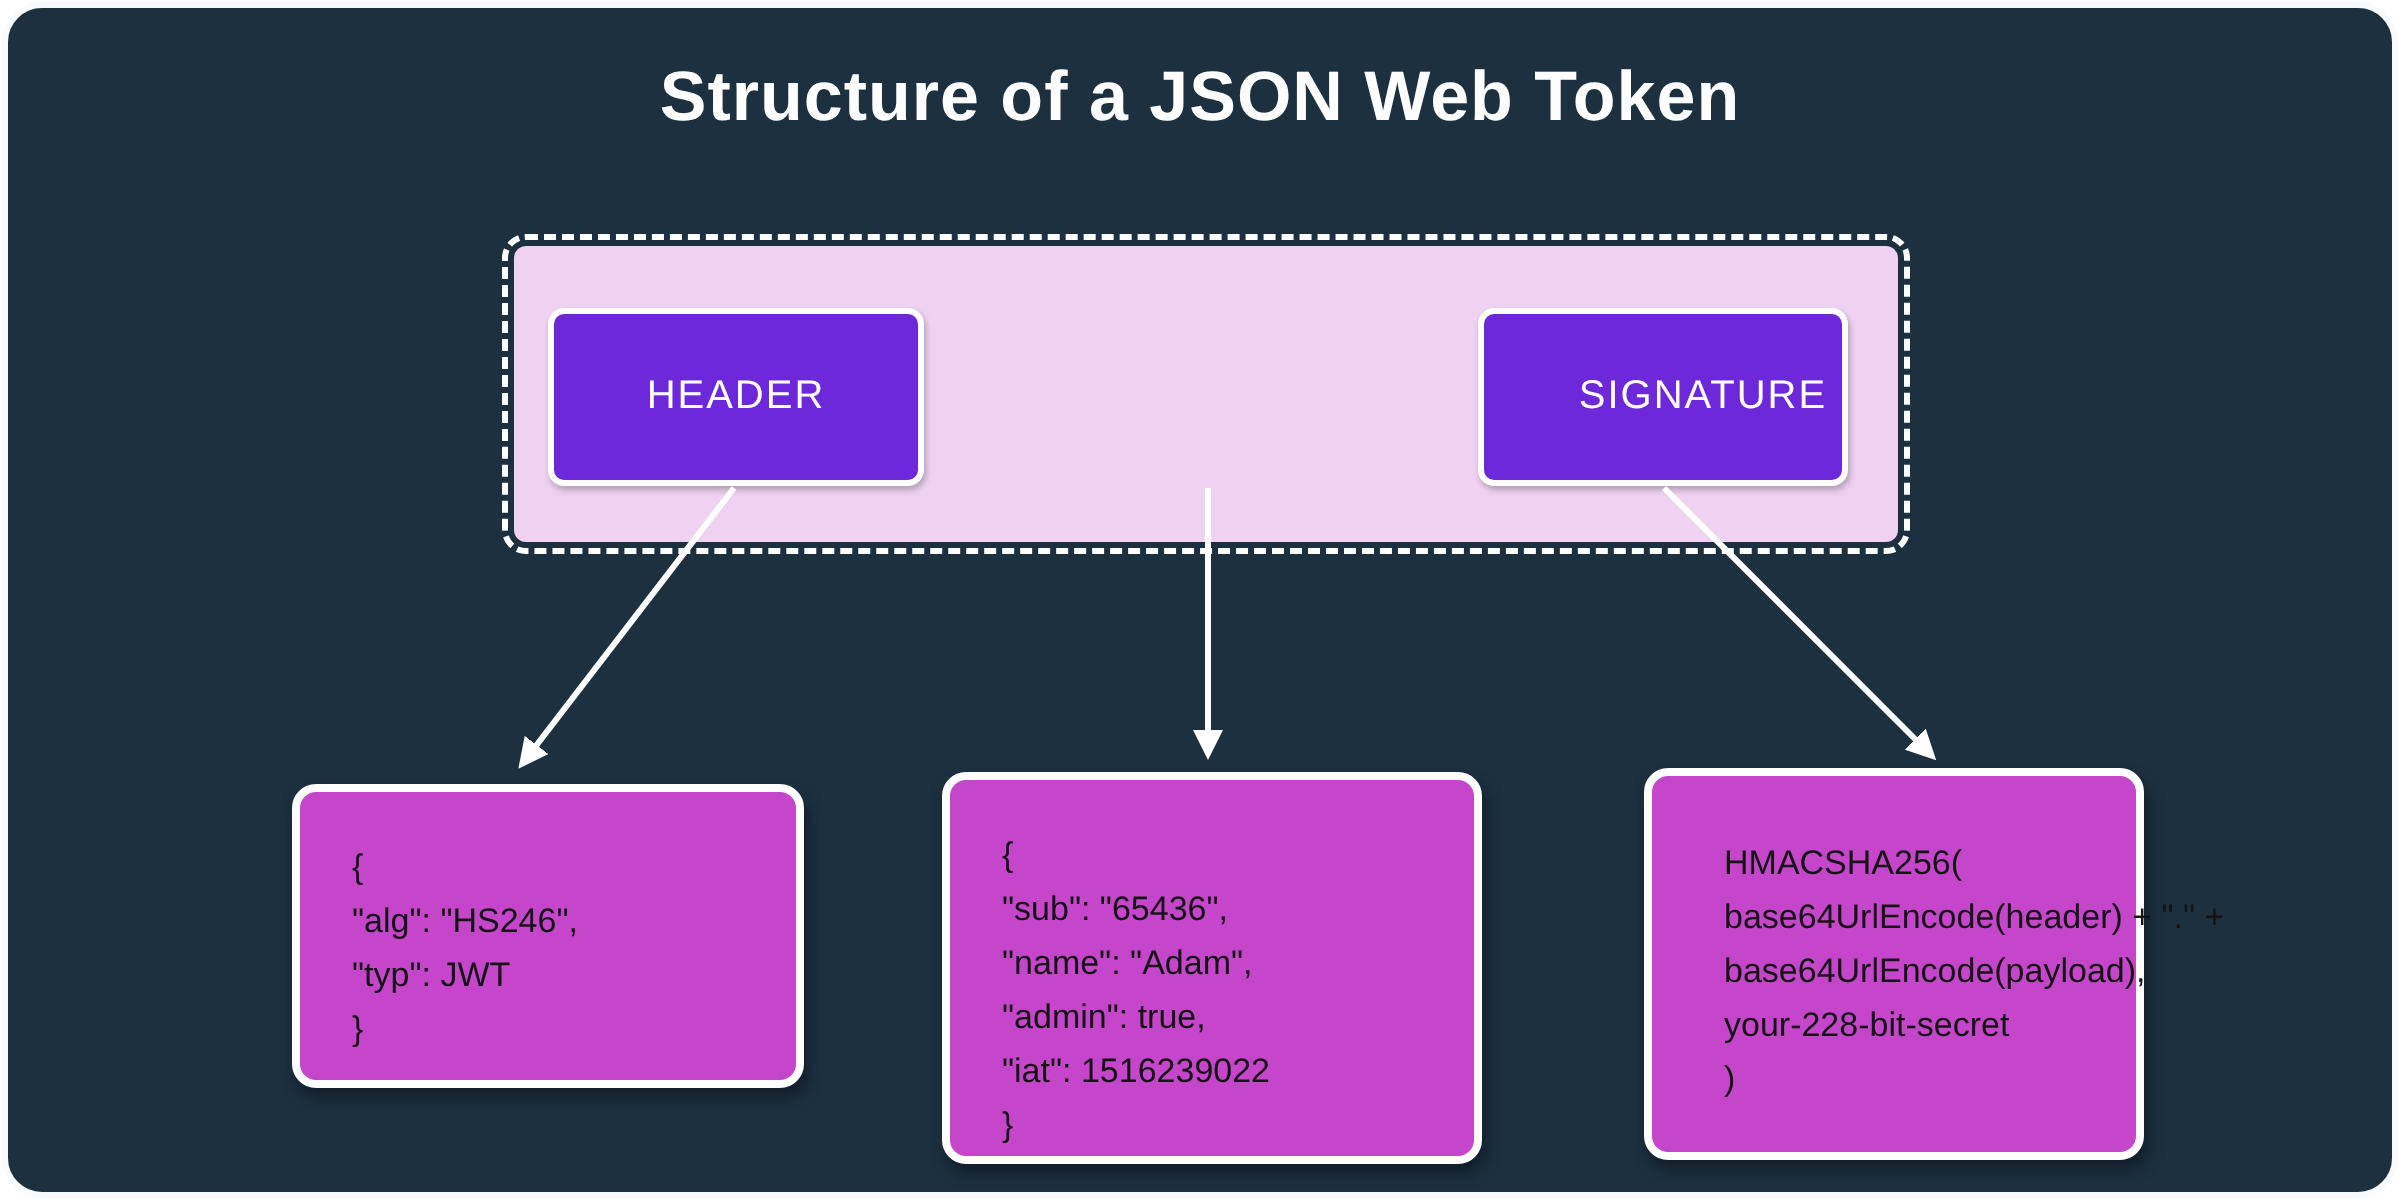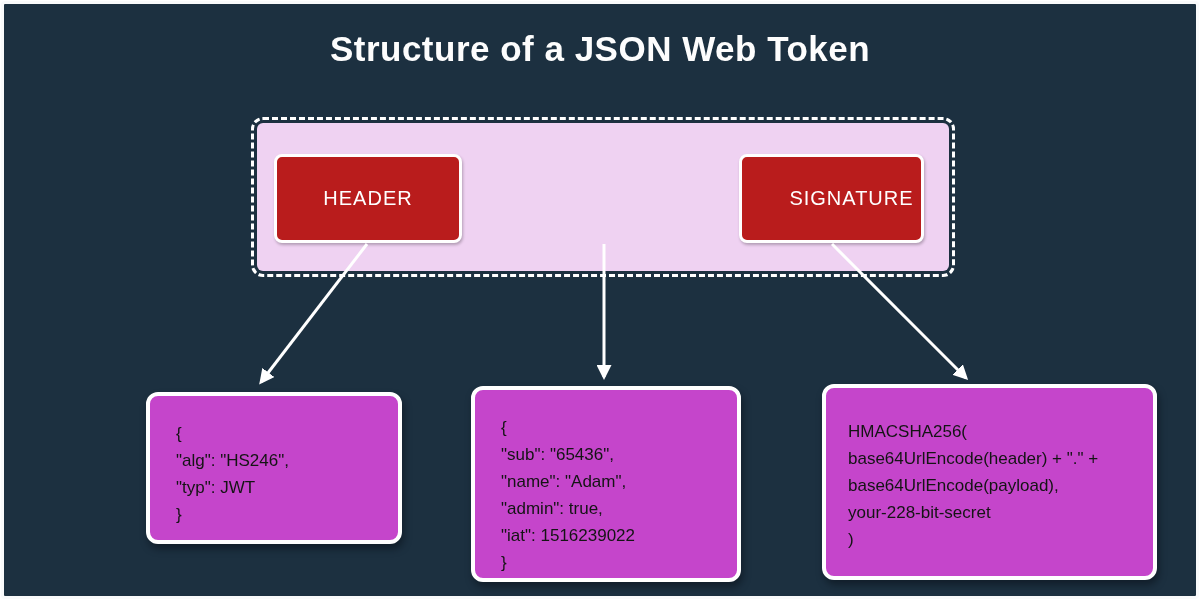--- a/index.html
+++ b/index.html
@@ -8,21 +8,21 @@
     background: #ffffff;
     overflow: hidden;
     font-family: "Liberation Sans", sans-serif;
   }
   .frame {
     position: absolute;
     left: 1px; top: 1px;
     width: 1198px; height: 598px;
     background: #1c3040;
     border: 3px solid #f9fafb;
-    border-radius: 4px;
+    border-radius: 20px;
   }
   .title {
     position: absolute;
     top: 25px; left: 0;
     width: 100%;
     text-align: center;
     color: #fdfdfd;
     font-size: 35px;
     font-weight: 700;
     letter-spacing: 0.5px;
@@ -32,21 +32,21 @@
     left: 253px; top: 119px;
     width: 692px; height: 148px;
     background: #efd2f2;
     border-radius: 6px;
     outline: 3px dashed #ffffff;
     outline-offset: 3px;
   }
   .part-box {
     position: absolute;
     top: 31px; height: 89px;
-    background: #b91c1c;
+    background: #6d28d9;
     border: 3px solid #ffffff;
     border-radius: 8px;
     display: flex;
     align-items: center;
     justify-content: center;
     box-shadow: 1px 2px 3px rgba(0,0,0,0.25);
   }
   #part-header    { left: 17px;  width: 188px; }
   #part-payload   { left: 254px; width: 186px; }
   #part-signature { left: 482px; width: 185px; padding-left: 40px; }
@@ -66,21 +66,21 @@
     background: #c545cb;
     border: 4px solid #ffffff;
     border-radius: 12px;
     box-shadow: 2px 5px 7px rgba(8,14,22,0.5);
     color: #141414;
     font-size: 17px;
     line-height: 27px;
   }
   #detail-header    { left: 142px; top: 388px; width: 256px; height: 152px; padding: 24px 0 0 26px; }
   #detail-payload   { left: 467px; top: 382px; width: 270px; height: 196px; padding: 24px 0 0 26px; }
-  #detail-signature { left: 818px; top: 380px; width: 335px; height: 196px; padding: 30px 0 0 22px; }
+  #detail-signature { left: 818px; top: 380px; width: 250px; height: 196px; padding: 30px 0 0 36px; }
   .code-line { white-space: pre; }
 </style>
 </head>
 <body>
 
 <div class="frame">
 
   <div class="title">Structure of a JSON Web Token</div>
 
   <div class="token-container">

